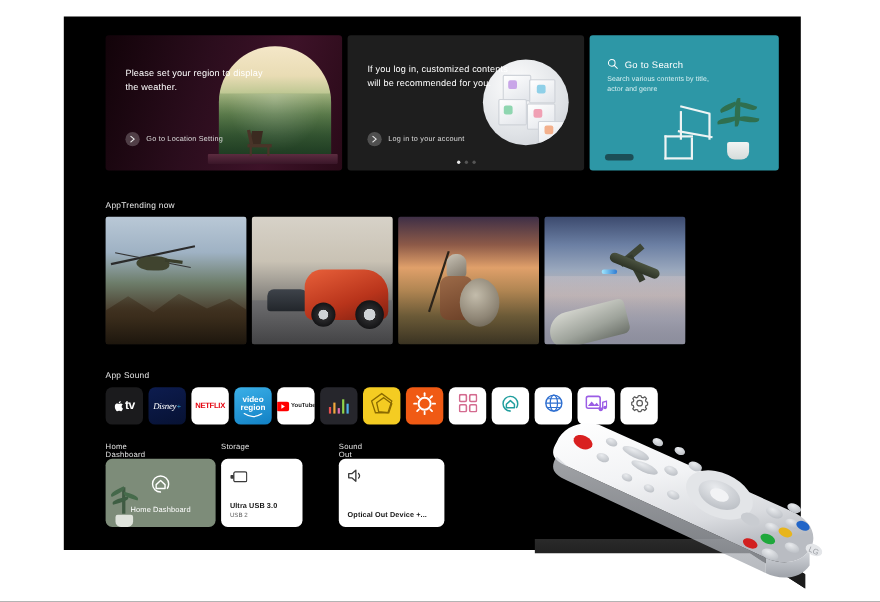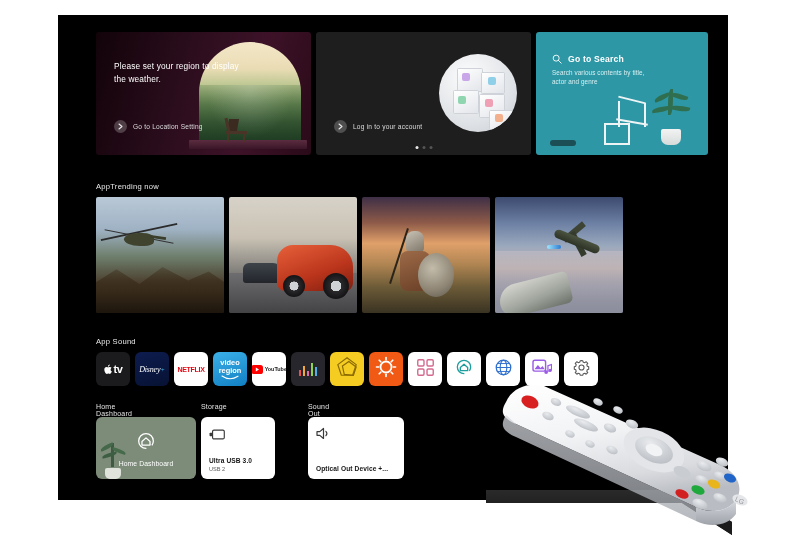--- a/index.html
+++ b/index.html
@@ -60,21 +60,21 @@
   .l-box{position:absolute;background:linear-gradient(150deg,#ffffff,#e2e5ea);
     border:.6px solid #cfd3d9;border-radius:1.5px;}
   .l-ico{position:absolute;width:8px;height:8px;border-radius:2px;}
   .dots{position:absolute;left:50%;transform:translateX(-50%);bottom:6px;
     display:flex;gap:4px;}
   .dots i{width:3px;height:3px;border-radius:50%;background:#555;display:block;}
   .dots i.on{background:#e8e8e8;}
 
   
   .s-head{position:absolute;left:16px;top:18px;display:flex;align-items:center;gap:6px;}
-  .s-head .t{color:#ffffff;font-size:8.6px;letter-spacing:.2px;font-weight:bold;}
+  .s-head .t{color:#ffffff;font-size:8.6px;letter-spacing:.2px;}
   .s-sub{position:absolute;left:16px;top:36px;width:108px;color:#d8f0f2;
     font-size:6.3px;line-height:9px;letter-spacing:.1px;}
   .s-plant{position:absolute;right:16px;bottom:10px;width:42px;height:56px;}
   .s-pot{position:absolute;left:11px;bottom:0;width:20px;height:16px;
     background:linear-gradient(180deg,#f2f4f3,#d6dbda);border-radius:2px 2px 7px 7px;}
   .s-leaf{position:absolute;background:#2f6f4f;border-radius:60% 0 60% 0;}
   .s-chair{position:absolute;right:60px;bottom:8px;width:46px;height:48px;}
   .s-chair i{position:absolute;background:#eef4f4;display:block;}
   .s-remote{position:absolute;left:14px;bottom:9px;width:26px;height:6px;
     background:#1c4e56;border-radius:3px;}
@@ -188,20 +188,21 @@
             <div class="l-box" style="left:42px;top:18px;width:22px;height:20px;"></div>
             <div class="l-box" style="left:14px;top:36px;width:24px;height:22px;"></div>
             <div class="l-box" style="left:40px;top:40px;width:24px;height:22px;"></div>
             <div class="l-box" style="left:50px;top:56px;width:22px;height:18px;"></div>
             <div class="l-ico" style="left:23px;top:19px;background:#c9a6e8;"></div>
             <div class="l-ico" style="left:49px;top:23px;background:#8fd0e8;"></div>
             <div class="l-ico" style="left:19px;top:42px;background:#8fd6b0;"></div>
             <div class="l-ico" style="left:46px;top:45px;background:#f0a0b4;"></div>
             <div class="l-ico" style="left:56px;top:60px;background:#f3b08c;"></div>
           </div>
+          <div class="card-text">If you log in, customized contents will be recommended for you.</div>
           <div class="card-cta">
             <span class="cta-circle">
               <svg width="5" height="7" viewBox="0 0 5 7">
                   <path d="M1 1 L4 3.5 L1 6" fill="none" stroke="#e8e8e8" stroke-width="1.1" stroke-linecap="round" stroke-linejoin="round"></path>
                 </svg>
             </span>
             <span class="cta-label">Log in to your account</span>
           </div>
           <div class="dots">
             <i class="on"></i>

